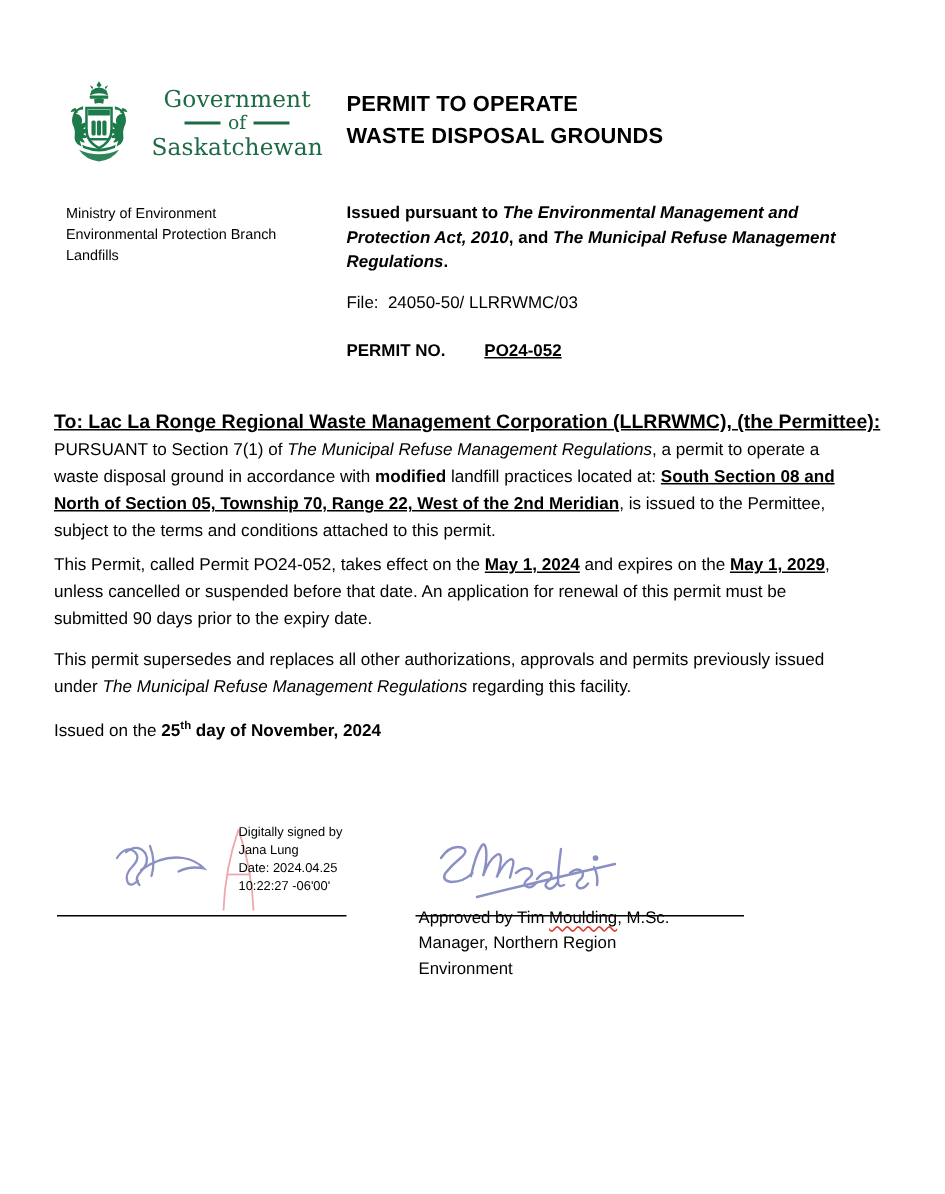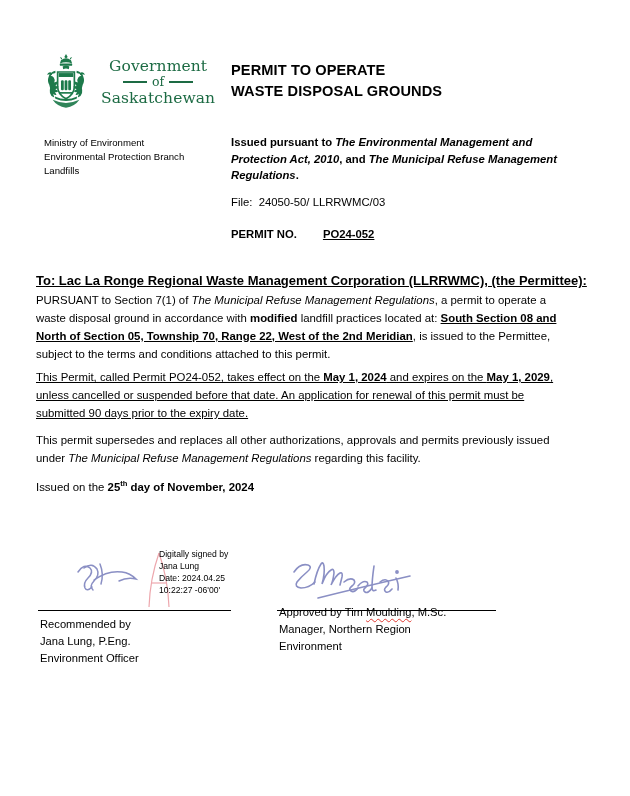--- a/index.html
+++ b/index.html
@@ -132,21 +132,21 @@
     width: 536px;
     font-size: 11.4px;
     line-height: 1.58;
     text-align: left;
   }
   .para i { font-style: italic; }
   .para b { font-weight: bold; }
   .para .bu { font-weight: bold; text-decoration: underline; }
 
   #para-pursuant { top: 291px; }
-  #para-effective { top: 368px; text-decoration: underline; }
+  #para-effective { top: 368px; }
   #para-supersede { top: 431px; }
 
   .issued-line {
     position: absolute;
     left: 36px; top: 479px;
     font-size: 11.4px;
   }
   .issued-line b { font-weight: bold; }
   .issued-line sup { font-size: 7.6px; vertical-align: super; font-weight: bold; }
 
@@ -318,25 +318,20 @@
         <path d="M92 30 q5 -4 8 -1 q2 3 -2 6 q-3 3 0 5 q3 1 6 -3"></path>
         <path d="M108 26 q3 6 2 12"></path>
         <circle cx="109" cy="20" r="1.1" fill="#8a8fc4"></circle>
         <path d="M30 46 q40 -10 92 -22"></path>
       </g>
     </svg>
 
     <div class="rule rule-left"></div>
     <div class="rule rule-right"></div>
 
-    <div class="sig-block sig-block-left">
-      <div>Recommended by</div>
-      <div>Jana Lung, P.Eng.</div>
-      <div>Environment Officer</div>
-    </div>
 
     <div class="sig-block sig-block-right">
       <div><span>Approved by Tim </span><span class="spellcheck">Moulding</span><span>, M.Sc.</span></div>
       <div>Manager, Northern Region</div>
       <div>Environment</div>
     </div>
   </div>
 
 </div>
 

